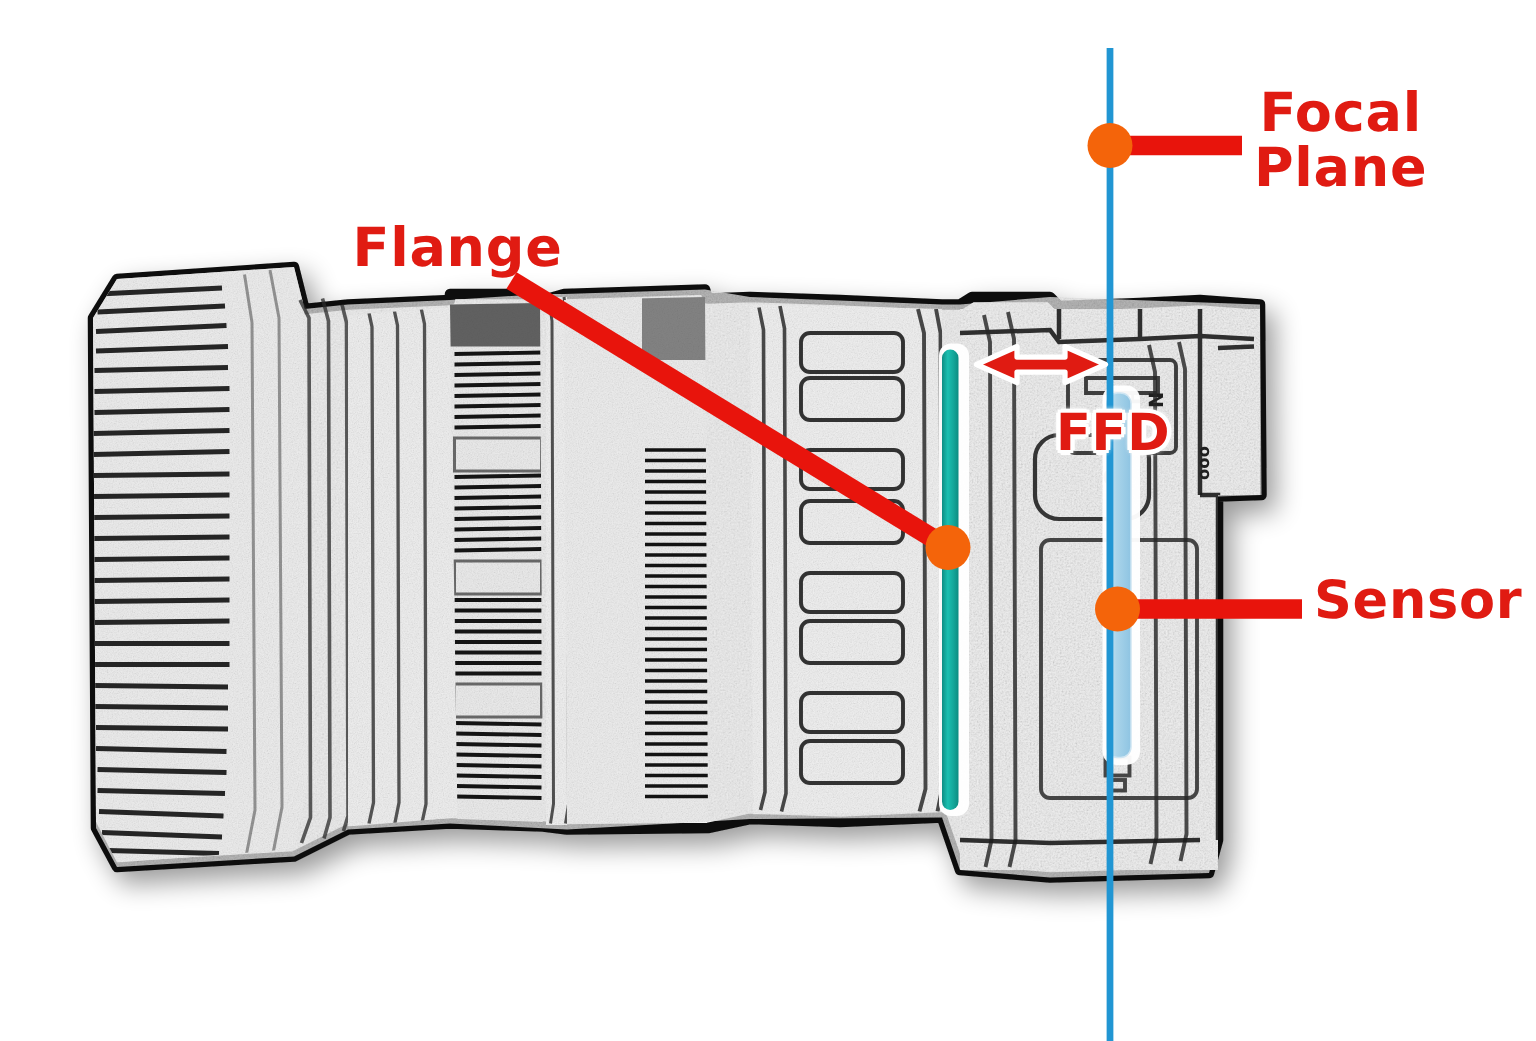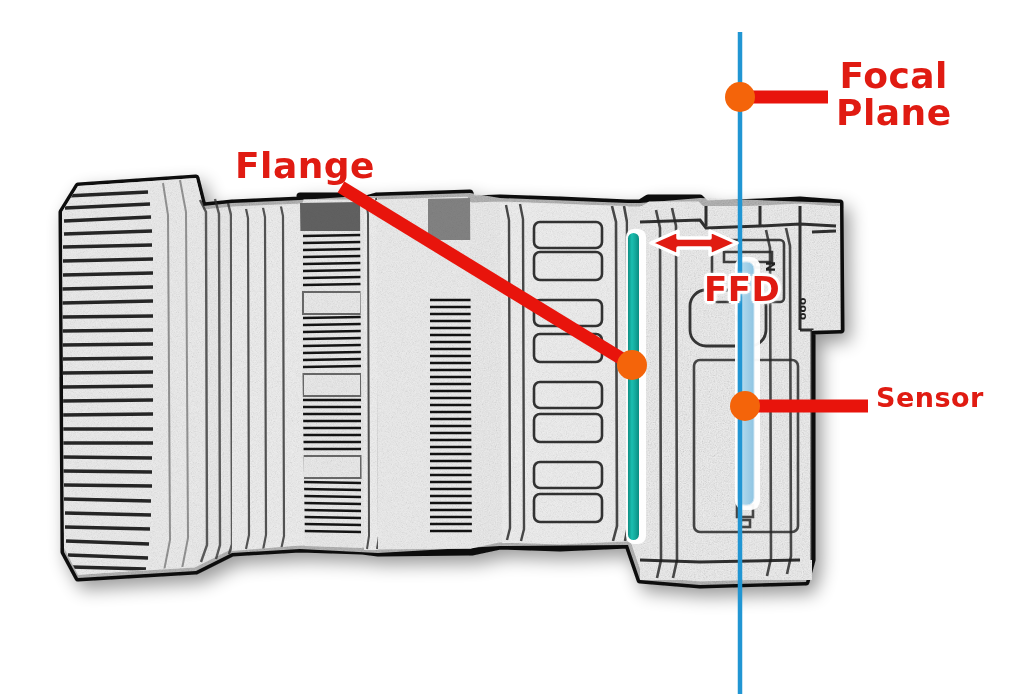--- a/index.html
+++ b/index.html
@@ -9,21 +9,21 @@
   }
   #stage{position:absolute;left:0;top:0;width:1024px;height:694px;}
   #stage svg{position:absolute;left:0;top:0;}
   .lbl{
     position:absolute;color:#e01b12;font-weight:bold;
     font-family:"DejaVu Sans",sans-serif;
     letter-spacing:0.5px;line-height:1.02;white-space:pre;text-align:right;
   }
   #label-focal-plane{left:836px;top:58px;font-size:36px;text-align:center;}
   #label-flange{left:235px;top:148px;font-size:36px;}
-  #label-sensor{left:876px;top:384px;font-size:27px;}
+  #label-sensor{left:876px;top:384px;font-size:35px;}
   #label-ffd{
     left:668px;top:272px;font-size:34px;color:#e01b12;
     text-shadow:
       0 0 5px #fff,0 0 5px #fff,0 0 5px #fff,0 0 5px #fff,
       2px 2px 0 #fff,-2px 2px 0 #fff,2px -2px 0 #fff,-2px -2px 0 #fff,
       3px 0 0 #fff,-3px 0 0 #fff,0 3px 0 #fff,0 -3px 0 #fff;
     margin-left: 36px;
   }
 </style>
 </head>

